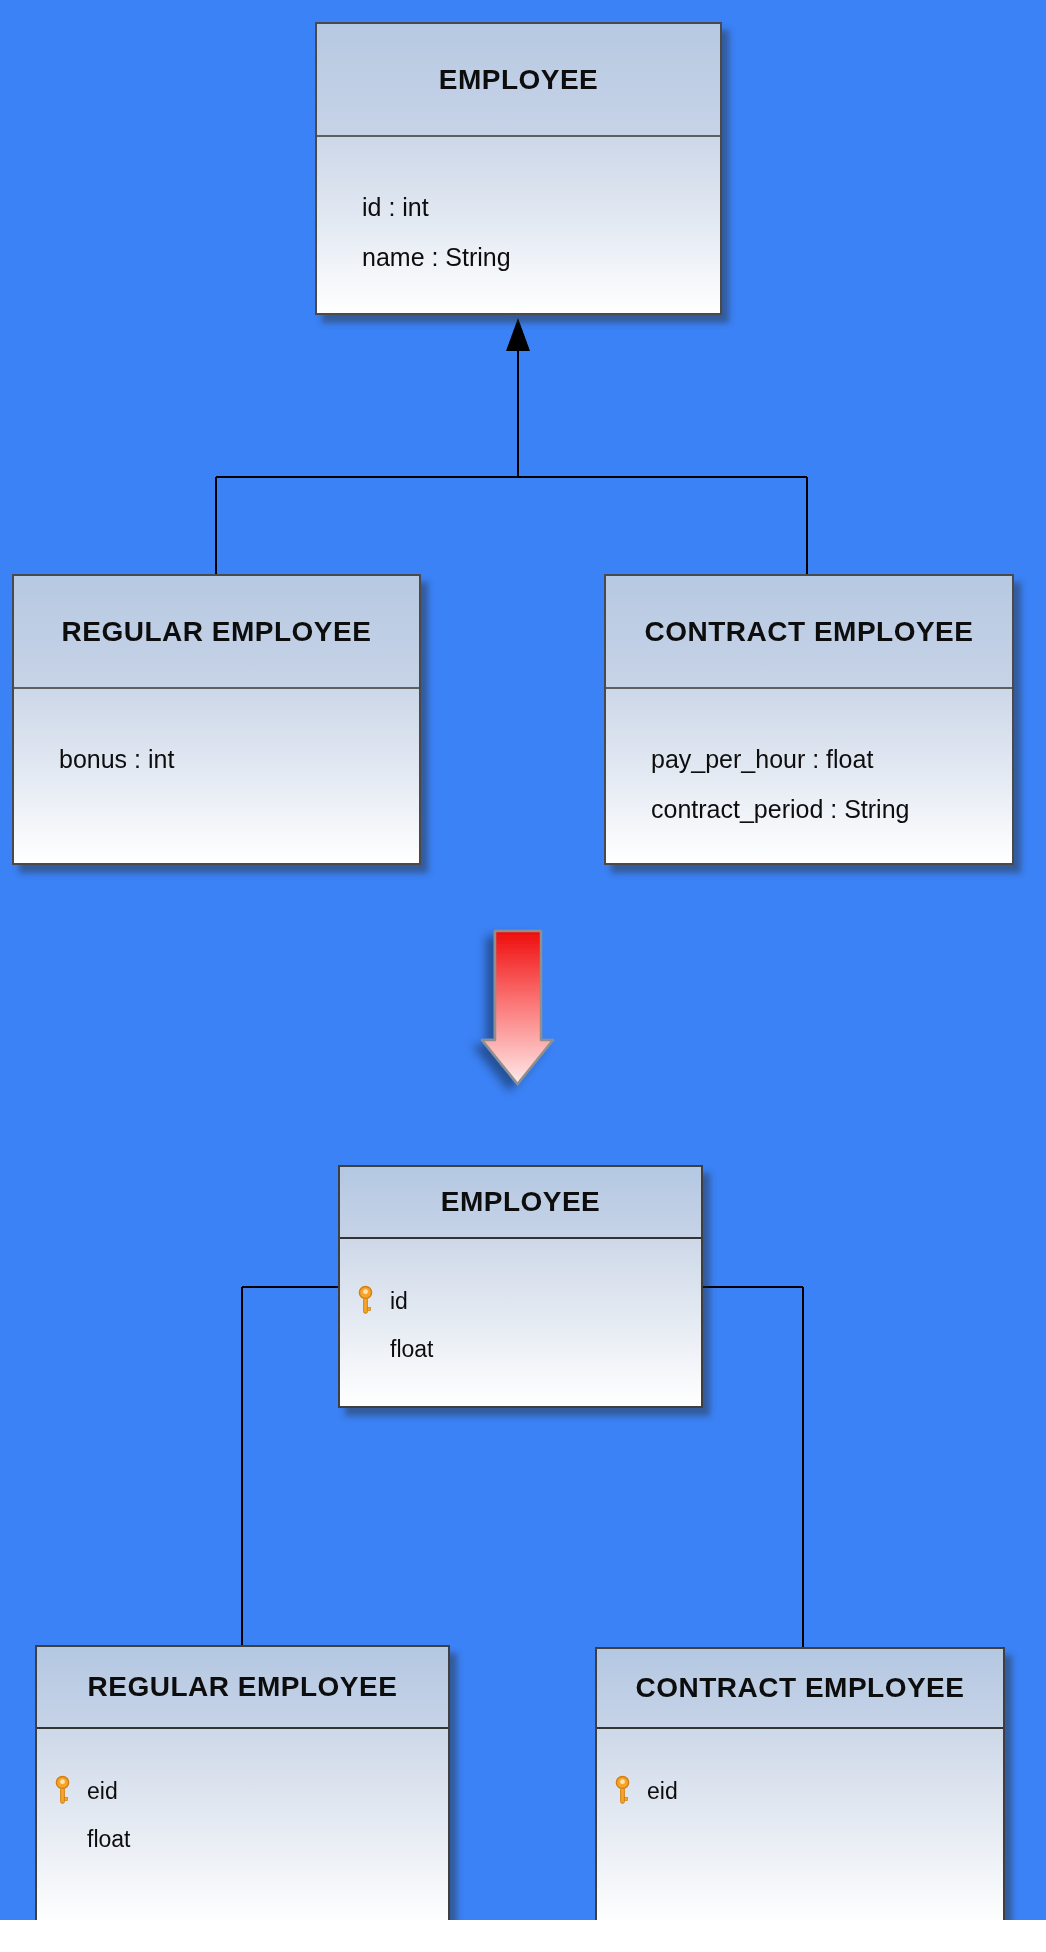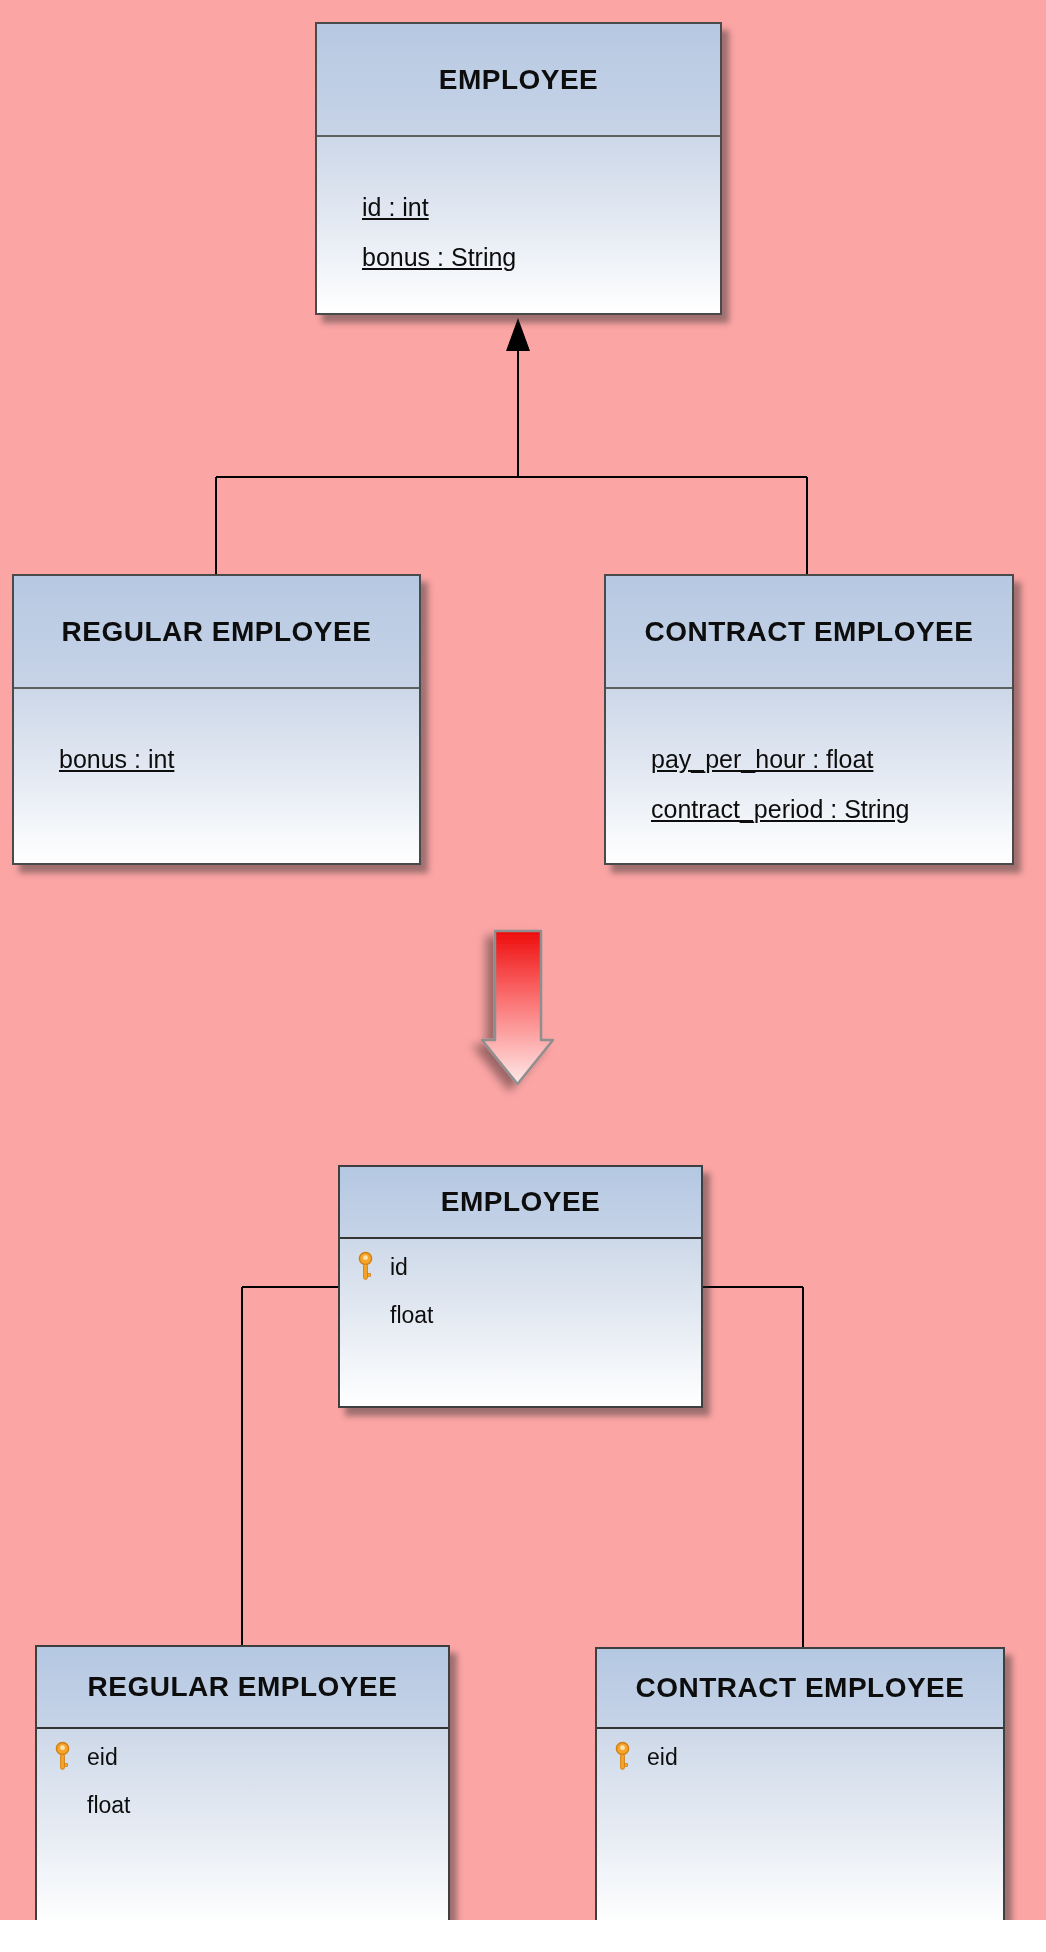--- a/index.html
+++ b/index.html
@@ -1,56 +1,56 @@
 <!DOCTYPE html>
 <html><head>
 <meta charset="utf-8">
 <style>
   html,body { margin:0; padding:0; background:#ffffff; }
   #stage {
-    position:relative; width:1046px; height:1920px; background:#fca5a5;
+    position:relative; width:1046px; height:1920px; background:#3b82f6;
     font-family:"Liberation Sans","DejaVu Sans",sans-serif; overflow:hidden;
   }
   #connector-layer { position:absolute; left:0; top:0; z-index:1; }
 
   
   .uml-box {
     position:absolute; z-index:2; box-sizing:border-box;
     border:2px solid #4a4a4a; display:flex; flex-direction:column;
     box-shadow:7px 8px 6px rgba(45,45,45,0.45);
   }
   .uml-title {
     flex:0 0 111px; display:flex; align-items:center; justify-content:center;
     border-bottom:2px solid #5f5f5f;
     background:linear-gradient(180deg,#b6c9e2 0%,#c7d3e7 100%);
     font-weight:bold; font-size:28px; color:#0d0d0d; letter-spacing:0.5px;
   }
   .uml-body {
     flex:1 1 auto; box-sizing:border-box;
     background:linear-gradient(180deg,#ccd7e8 0%,#e4eaf3 50%,#ffffff 100%);
-    padding:45px 0 0 45px; font-size:25px; color:#0d0d0d;text-decoration:underline;
+    padding:45px 0 0 45px; font-size:25px; color:#0d0d0d;
   }
   .uml-attr { height:50px; line-height:50px; white-space:nowrap; }
 
   
   .table-box {
     position:absolute; z-index:2; box-sizing:border-box;
     border:2px solid #3f3f3f; display:flex; flex-direction:column;
     box-shadow:7px 8px 6px rgba(45,45,45,0.45);
   }
   .table-header {
     display:flex; align-items:center; justify-content:center;
     border-bottom:2px solid #333333;
     background:linear-gradient(180deg,#b4c8e2 0%,#c6d3e7 100%);
     font-weight:bold; font-size:28px; color:#0d0d0d; letter-spacing:0.5px;
   }
   .table-body {
     flex:1 1 auto; box-sizing:border-box;
     background:linear-gradient(180deg,#cdd8e8 0%,#e8edf4 55%,#ffffff 100%);
-    padding:4px 0 0 18px;
+    padding:38px 0 0 18px;
   }
   .table-row { display:flex; align-items:center; height:48px; font-size:23px; color:#0d0d0d; }
   .key-slot { width:32px; flex:0 0 32px; display:inline-flex; align-items:center; }
   .row-label { white-space:nowrap; }
 </style>
 </head>
 <body>
 
 <div id="stage">
 
@@ -83,21 +83,21 @@
 
     <g filter="url(#redShadow)">
       <polygon points="495,931 541,931 541,1040 553,1040 517.5,1084 482,1040 495,1040" fill="url(#redGrad)" stroke="#8f8f8f" stroke-width="2.5" stroke-linejoin="round"></polygon>
     </g>
   </svg>
 
   <div class="uml-box" style="left:315px; top:22px; width:407px; height:293px;">
     <div class="uml-title">EMPLOYEE</div>
     <div class="uml-body">
       <div class="uml-attr">id : int</div>
-      <div class="uml-attr">bonus : String</div>
+      <div class="uml-attr">name : String</div>
     </div>
   </div>
 
   <div class="uml-box" style="left:12px; top:574px; width:409px; height:291px;">
     <div class="uml-title">REGULAR EMPLOYEE</div>
     <div class="uml-body">
       <div class="uml-attr">bonus : int</div>
     </div>
   </div>
 

